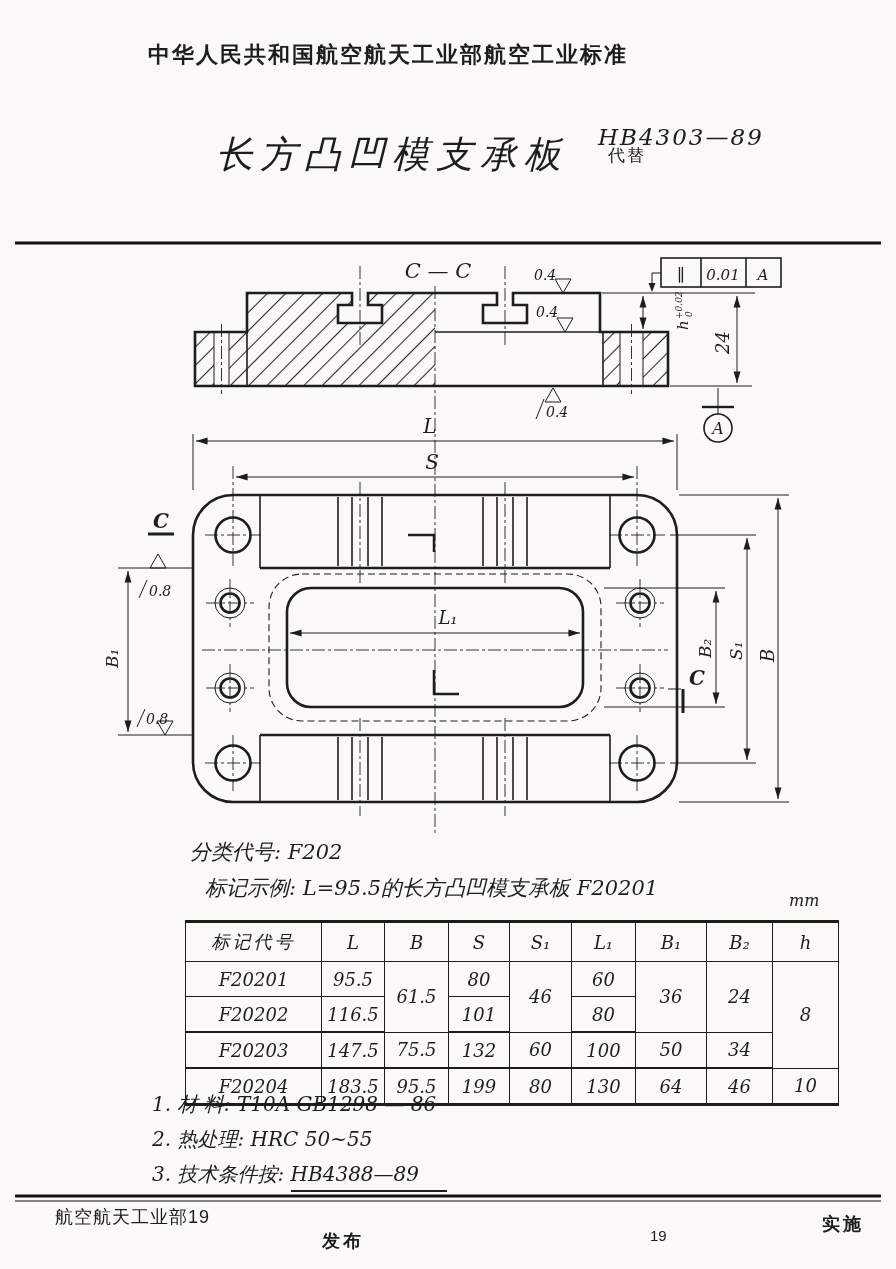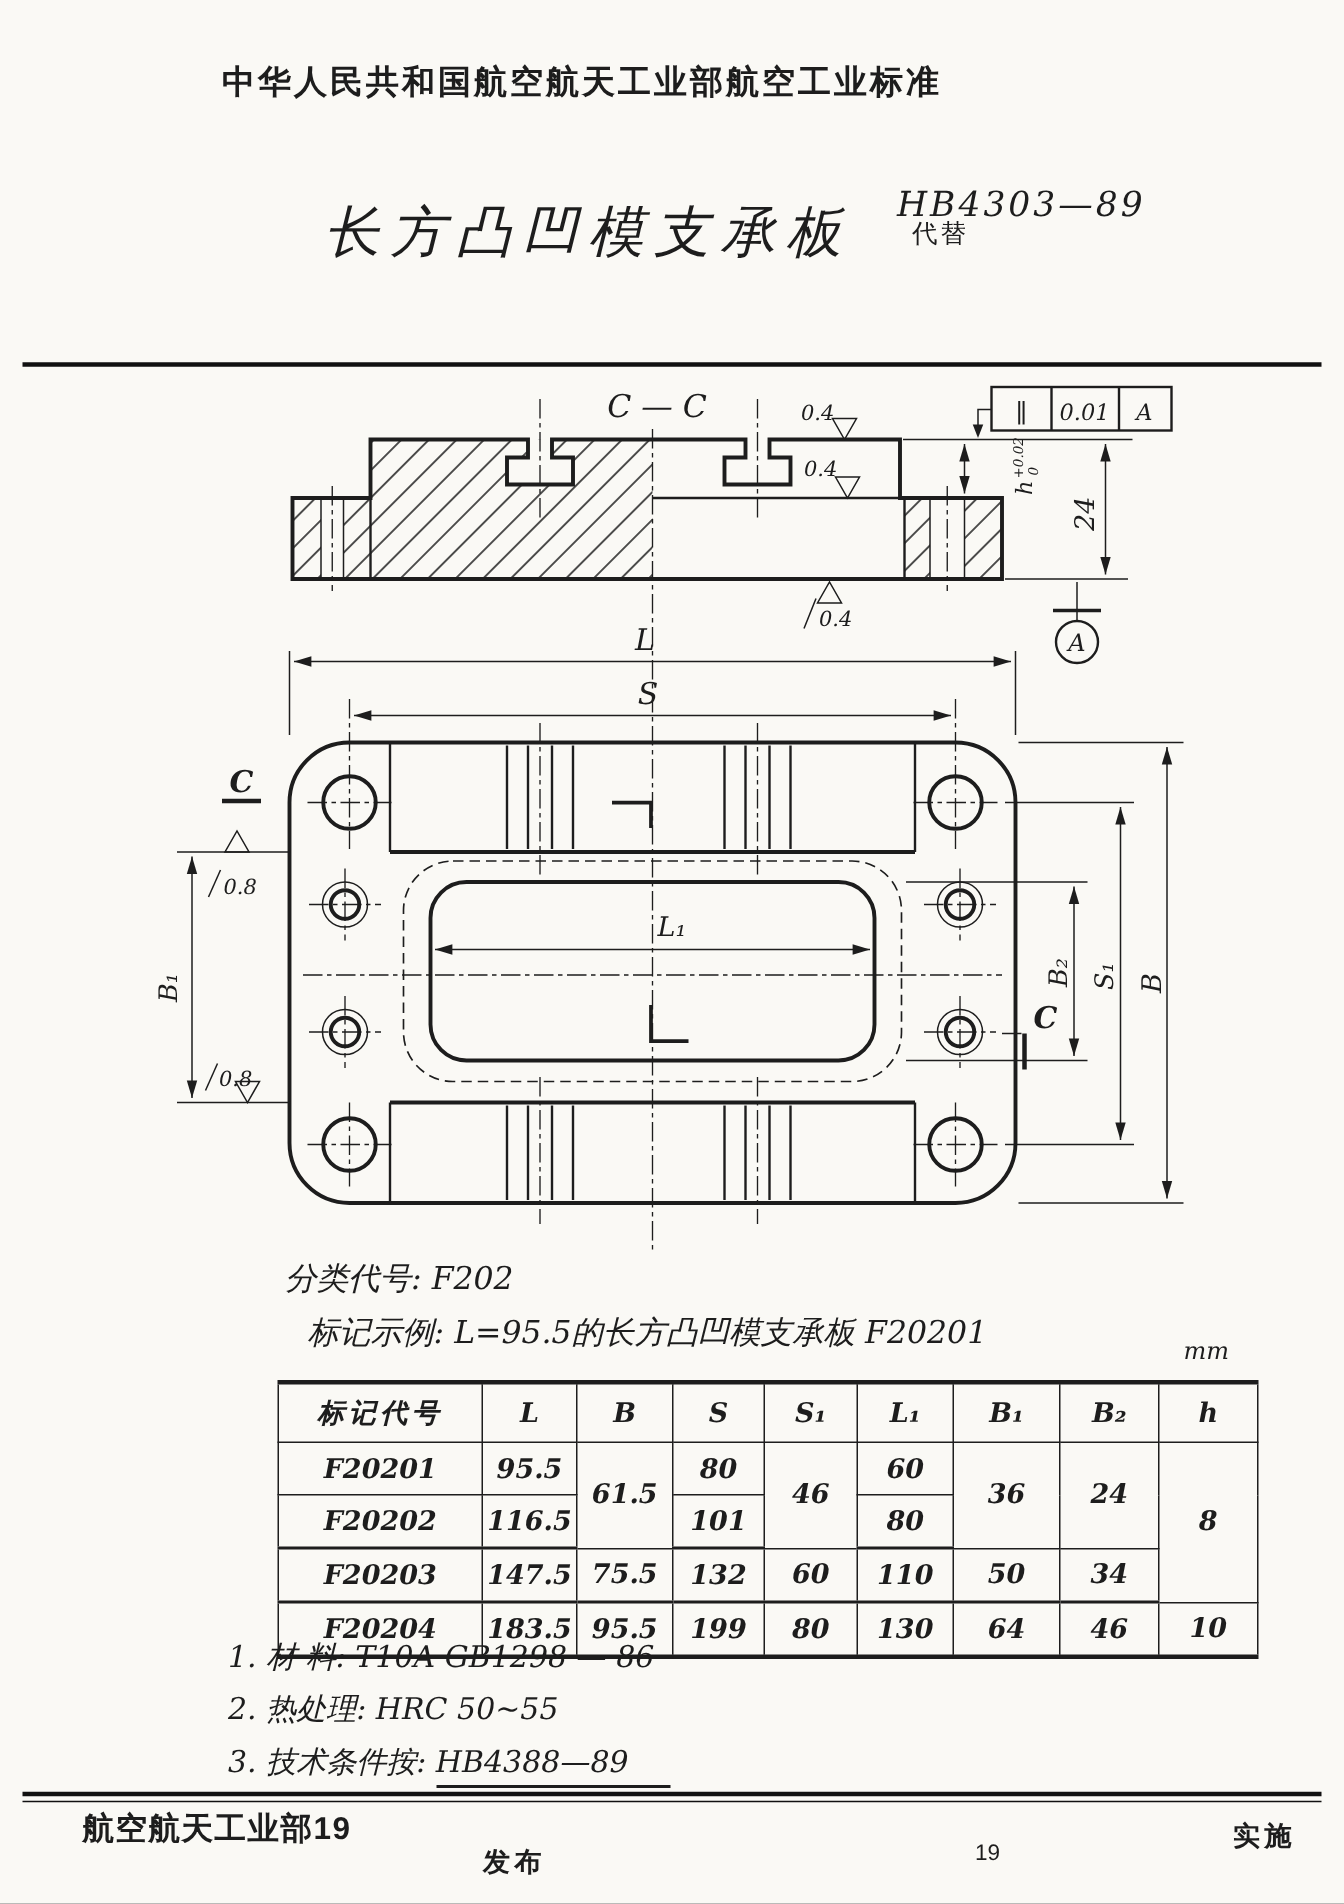--- a/index.html
+++ b/index.html
@@ -15,32 +15,32 @@
   
   .cls1{left:190px;top:838px;font-size:21px;}
   .cls2{left:205px;top:874px;font-size:21px;}
   .unit-mm{left:789px;top:891px;font-size:16px;}
   
   .tblwrap{position:absolute;left:185px;top:920px;}
   table.tbl{border-collapse:collapse;table-layout:fixed;width:653px;
             border-top:3px solid #1d1d1d;border-bottom:3px solid #1d1d1d;
             border-left:1.5px solid #1d1d1d;border-right:1.5px solid #1d1d1d;}
   table.tbl td,table.tbl th{border:1px solid #1d1d1d;text-align:center;vertical-align:middle;
-            font-weight:bold;overflow:hidden;}
+            font-weight:normal;overflow:hidden;}
   table.tbl th{height:36px;font-size:18px;}
   table.tbl td{height:32px;font-size:18px;}
   .cjk-th{font-family:"Liberation Sans",sans-serif;font-size:17px;letter-spacing:3px;}
   .hv{font-family:"DejaVu Serif",serif;font-style:italic;}
   tr.sep td{border-bottom-width:2px;}
   
   .note{left:152px;font-size:20px;}
   .n1{top:1091px;} .n2{top:1126px;} .n3{top:1161px;}
   .uline{border-bottom:2.5px solid #1d1d1d;padding-right:28px;padding-bottom:4px;}
   
-  .ft-left{left:55px;top:1205px;font-size:21px;font-weight:bold;letter-spacing:1px;}
+  .ft-left{left:55px;top:1205px;font-size:18px;font-weight:normal;letter-spacing:1px;}
   .ft-pub{left:322px;top:1204px;font-size:18px;font-weight:bold;letter-spacing:3px;margin-top:25px;}
   .ft-page{left:650px;top:1207px;font-size:15px;margin-top:20px;}
   .ft-impl{left:822px;top:1212px;font-size:18px;font-weight:bold;letter-spacing:3px;}
   
   svg{position:absolute;left:0;top:0;}
   .thick{stroke:#1d1d1d;stroke-width:2.6;fill:none;}
   .med{stroke:#1d1d1d;stroke-width:1.6;fill:none;}
   .thin{stroke:#1d1d1d;stroke-width:1;fill:none;}
   .rule{stroke:#111;stroke-width:3;}
   .rulethin{stroke:#111;stroke-width:1;}
@@ -364,21 +364,21 @@
         <td class="hv">116.5</td>
         <td class="hv">101</td>
         <td class="hv">80</td>
       </tr>
       <tr class="sep">
         <td class="hv">F20203</td>
         <td class="hv">147.5</td>
         <td class="hv">75.5</td>
         <td class="hv">132</td>
         <td class="hv">60</td>
-        <td class="hv">110</td>
+        <td class="hv">100</td>
         <td class="hv">50</td>
         <td class="hv">34</td>
       </tr>
       <tr>
         <td class="hv">F20204</td>
         <td class="hv">183.5</td>
         <td class="hv">95.5</td>
         <td class="hv">199</td>
         <td class="hv">80</td>
         <td class="hv">130</td>

